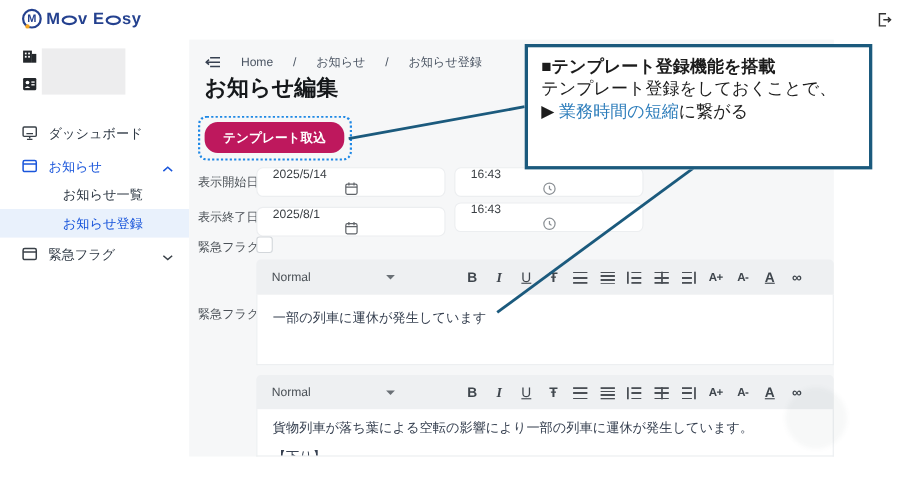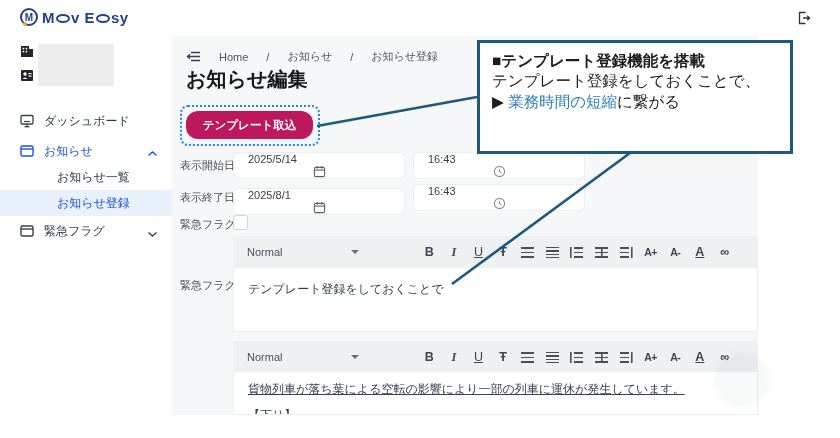--- a/index.html
+++ b/index.html
@@ -278,21 +278,21 @@
       <span class="tb-btn ">
         <i class="ic bar-right"></i>
       </span>
       <span class="tb-btn g-small">A+</span>
       <span class="tb-btn g-small">A-</span>
       <span class="tb-btn g-bold g-underline">A</span>
       <span class="tb-btn g-bold">∞</span>
     </div>
   <div class="fld-label" style="left:180px;top:272px;">緊急フラグ</div>
   <div class="ed-content" style="top:268px;height:64px;">
-    <div>テンプレート登録をしておくことで</div>
+    <div>一部の列車に運休が発生しています</div>
   </div>
 
   <div class="ed-toolbar" style="top:341px;">
       <div class="tb-select">
         <span class="lbl">Normal</span>
         <span class="caret"></span>
       </div>
       <span class="tb-btn g-bold">B</span>
       <span class="tb-btn g-italic">I</span>
       <span class="tb-btn g-underline">U</span>
@@ -310,21 +310,21 @@
         <i class="ic bar-center"></i>
       </span>
       <span class="tb-btn ">
         <i class="ic bar-right"></i>
       </span>
       <span class="tb-btn g-small">A+</span>
       <span class="tb-btn g-small">A-</span>
       <span class="tb-btn g-bold g-underline">A</span>
       <span class="tb-btn g-bold">∞</span>
     </div>
-  <div class="ed-content" style="top:372px;height:43px;padding-top:9px;overflow:hidden;text-decoration:underline;">
+  <div class="ed-content" style="top:372px;height:43px;padding-top:9px;overflow:hidden;">
     <div>貨物列車が落ち葉による空転の影響により一部の列車に運休が発生しています。</div>
     <div style="margin-top:10px;">【下り】</div>
   </div>
 
   <div class="watermark"></div>
 
   <svg class="connectors">
     <line x1="317" y1="126" x2="477" y2="97" stroke="#1b5a7d" stroke-width="2.6"></line>
     <line x1="630" y1="153" x2="452" y2="284" stroke="#1b5a7d" stroke-width="2.6"></line>
   </svg>

